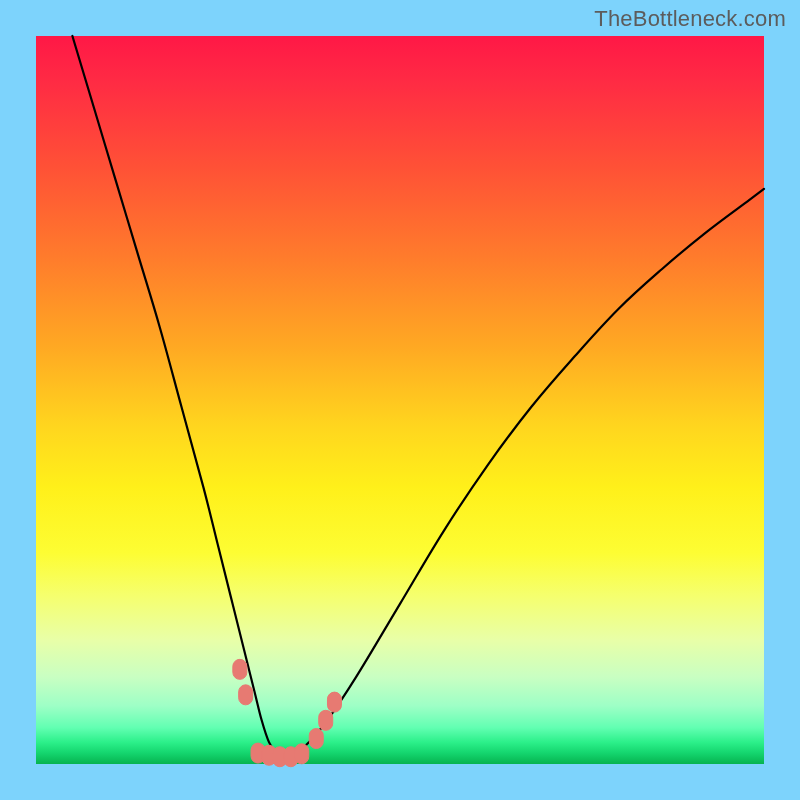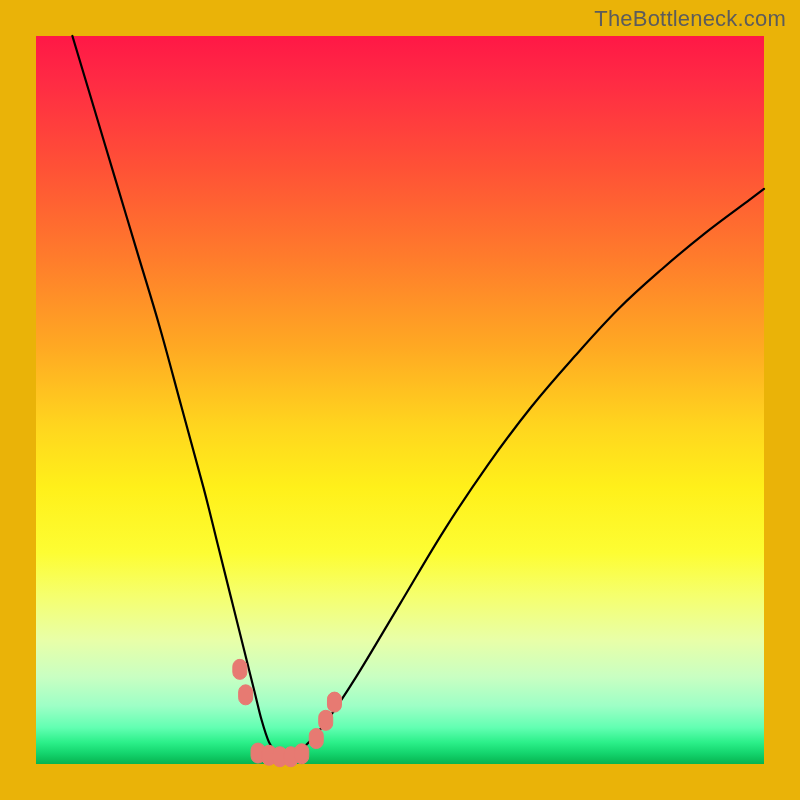--- a/index.html
+++ b/index.html
@@ -10,21 +10,21 @@
     background: #000;
     overflow: hidden;
     font-family: Arial, Helvetica, sans-serif;
   }
   .frame {
     position: absolute;
     left: 0;
     top: 0;
     width: 800px;
     height: 800px;
-    background: #eab308;
+    background: #7dd3fc;
   }
   .plot-area {
     position: absolute;
     left: 36px;
     top: 36px;
     width: 728px;
     height: 728px;
     
     background: linear-gradient(to bottom,
       #ff1846 0%,

